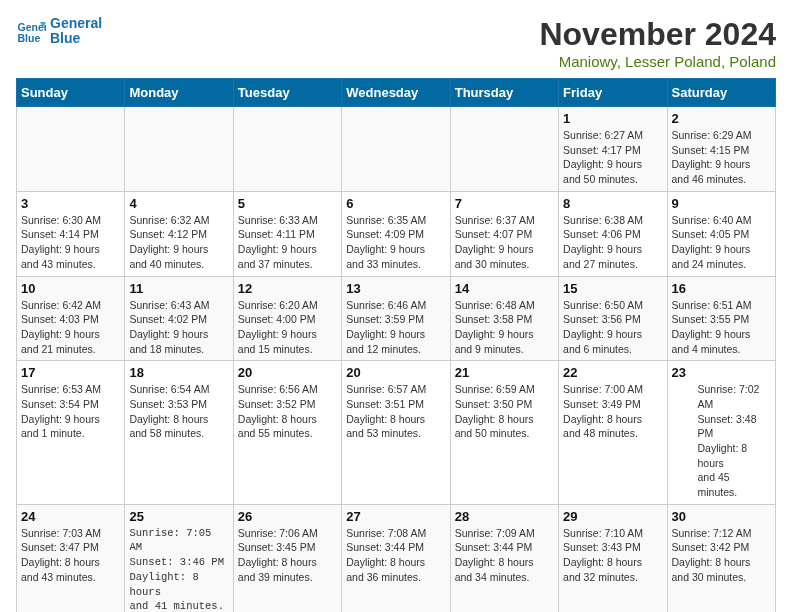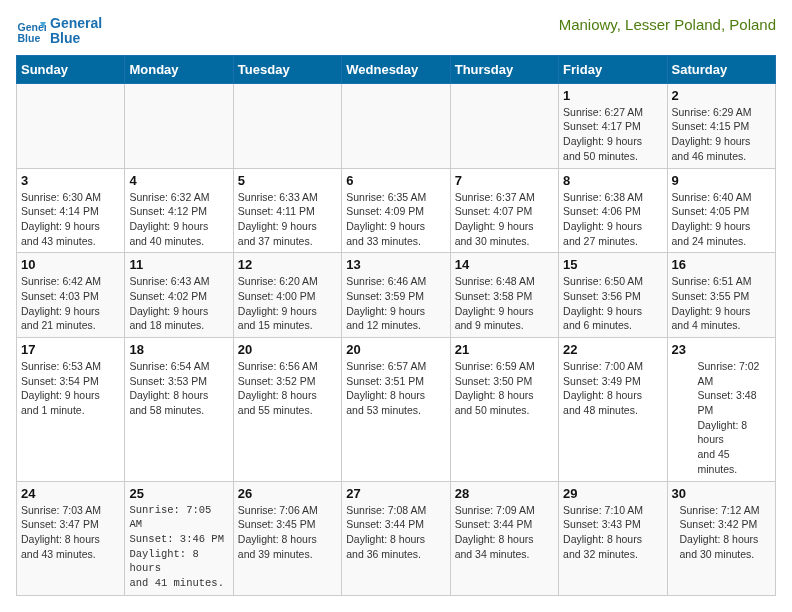--- a/index.html
+++ b/index.html
@@ -90,20 +90,21 @@
       <text x="2" y="20" font-size="14" font-weight="bold" fill="#1a6faf">General</text>
       <text x="2" y="34" font-size="14" font-weight="bold" fill="#1a6faf">Blue</text>
       <polygon points="32,8 40,8 36,16" fill="#4aabdb"></polygon>
     </svg>
     <div style="line-height:1.1;">
       <div style="font-size:14px;font-weight:bold;color:#1a6faf;">General</div>
       <div style="font-size:14px;font-weight:bold;color:#1a6faf;">Blue</div>
     </div>
   </div>
   <div class="title-area">
+    <div class="month-title">November 2024</div>
     <div class="location-title">Maniowy, Lesser Poland, Poland</div>
   </div>
 </div>
 
 <table>
   <thead>
     <tr>
     <th>Sunday</th>
         <th>Monday</th>
         <th>Tuesday</th>
@@ -326,20 +327,20 @@
         </td>
         <td>
           <span class="day-num">29</span>
           <div class="day-info" style="white-space: pre-line;">Sunrise: 7:10 AM
 Sunset: 3:43 PM
 Daylight: 8 hours
 and 32 minutes.</div>
         </td>
         <td>
           <span class="day-num">30</span>
-          <div class="day-info" style="white-space: pre-line; margin-left: 8px;">Sunrise: 7:12 AM
+          <div class="day-info" style="white-space: pre-line;">Sunrise: 7:12 AM
 Sunset: 3:42 PM
 Daylight: 8 hours
 and 30 minutes.</div>
         </td>
       </tr>
     </tbody>
 </table>
 
 </body></html>

